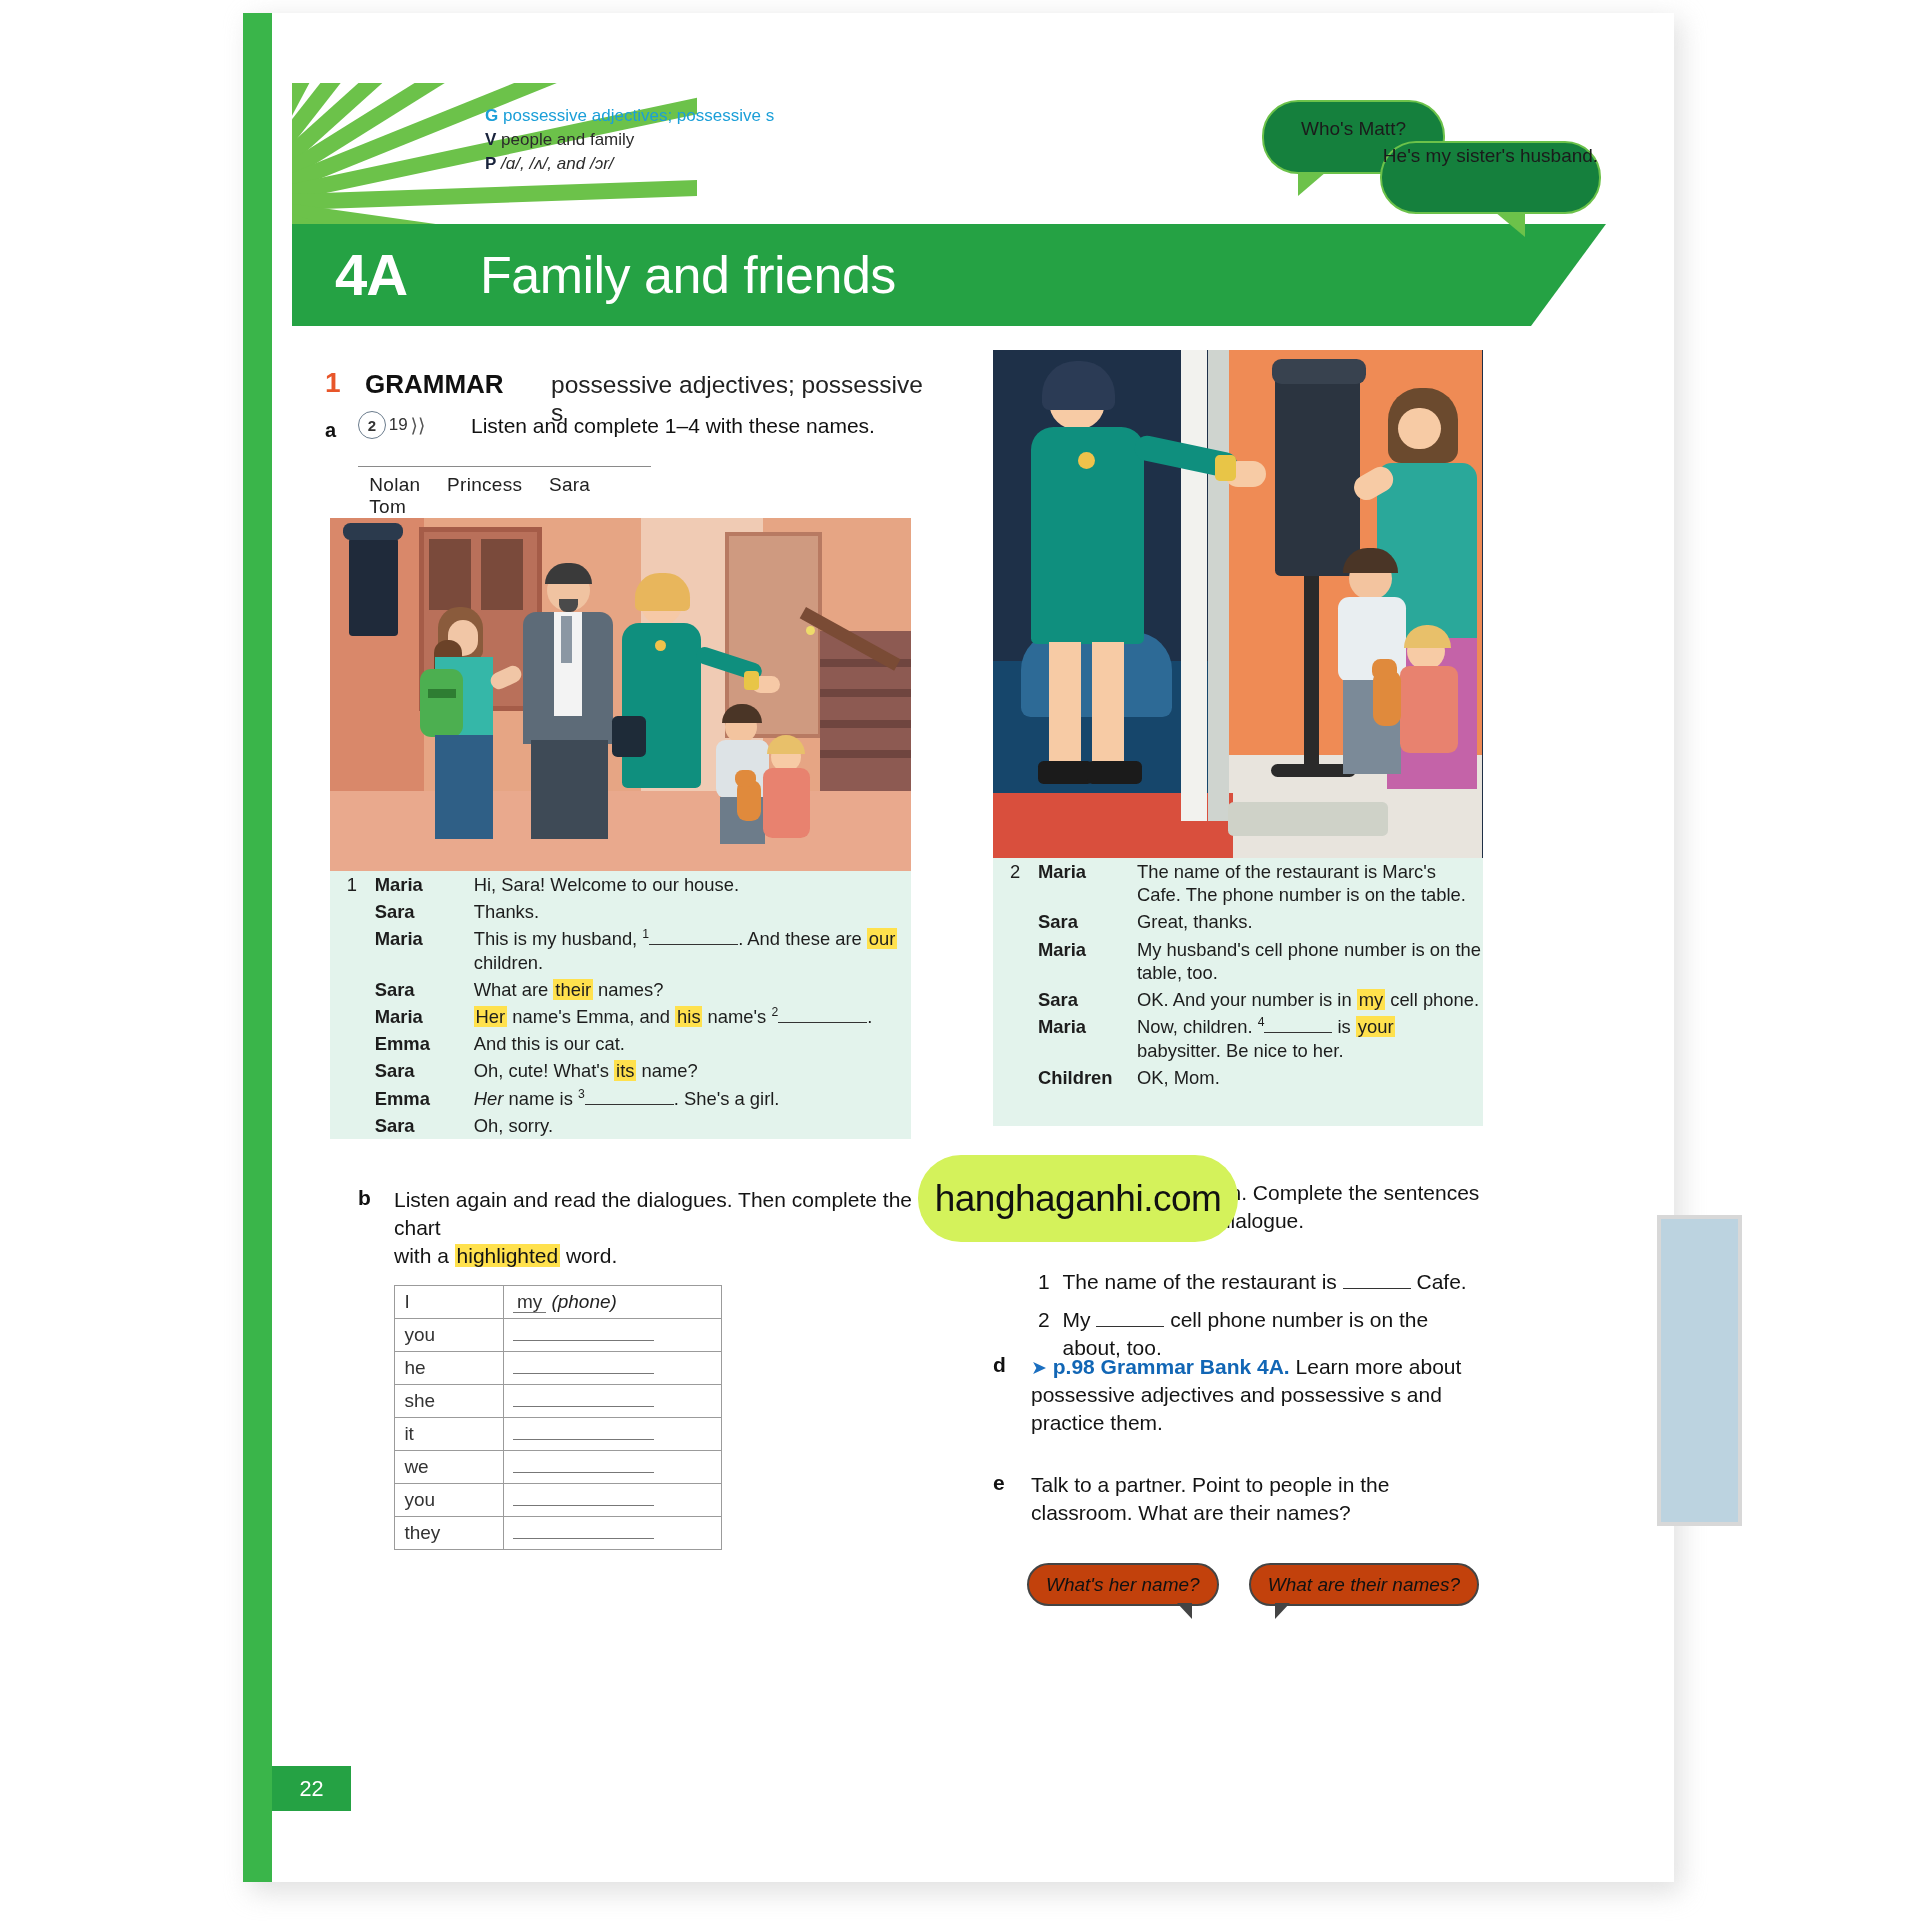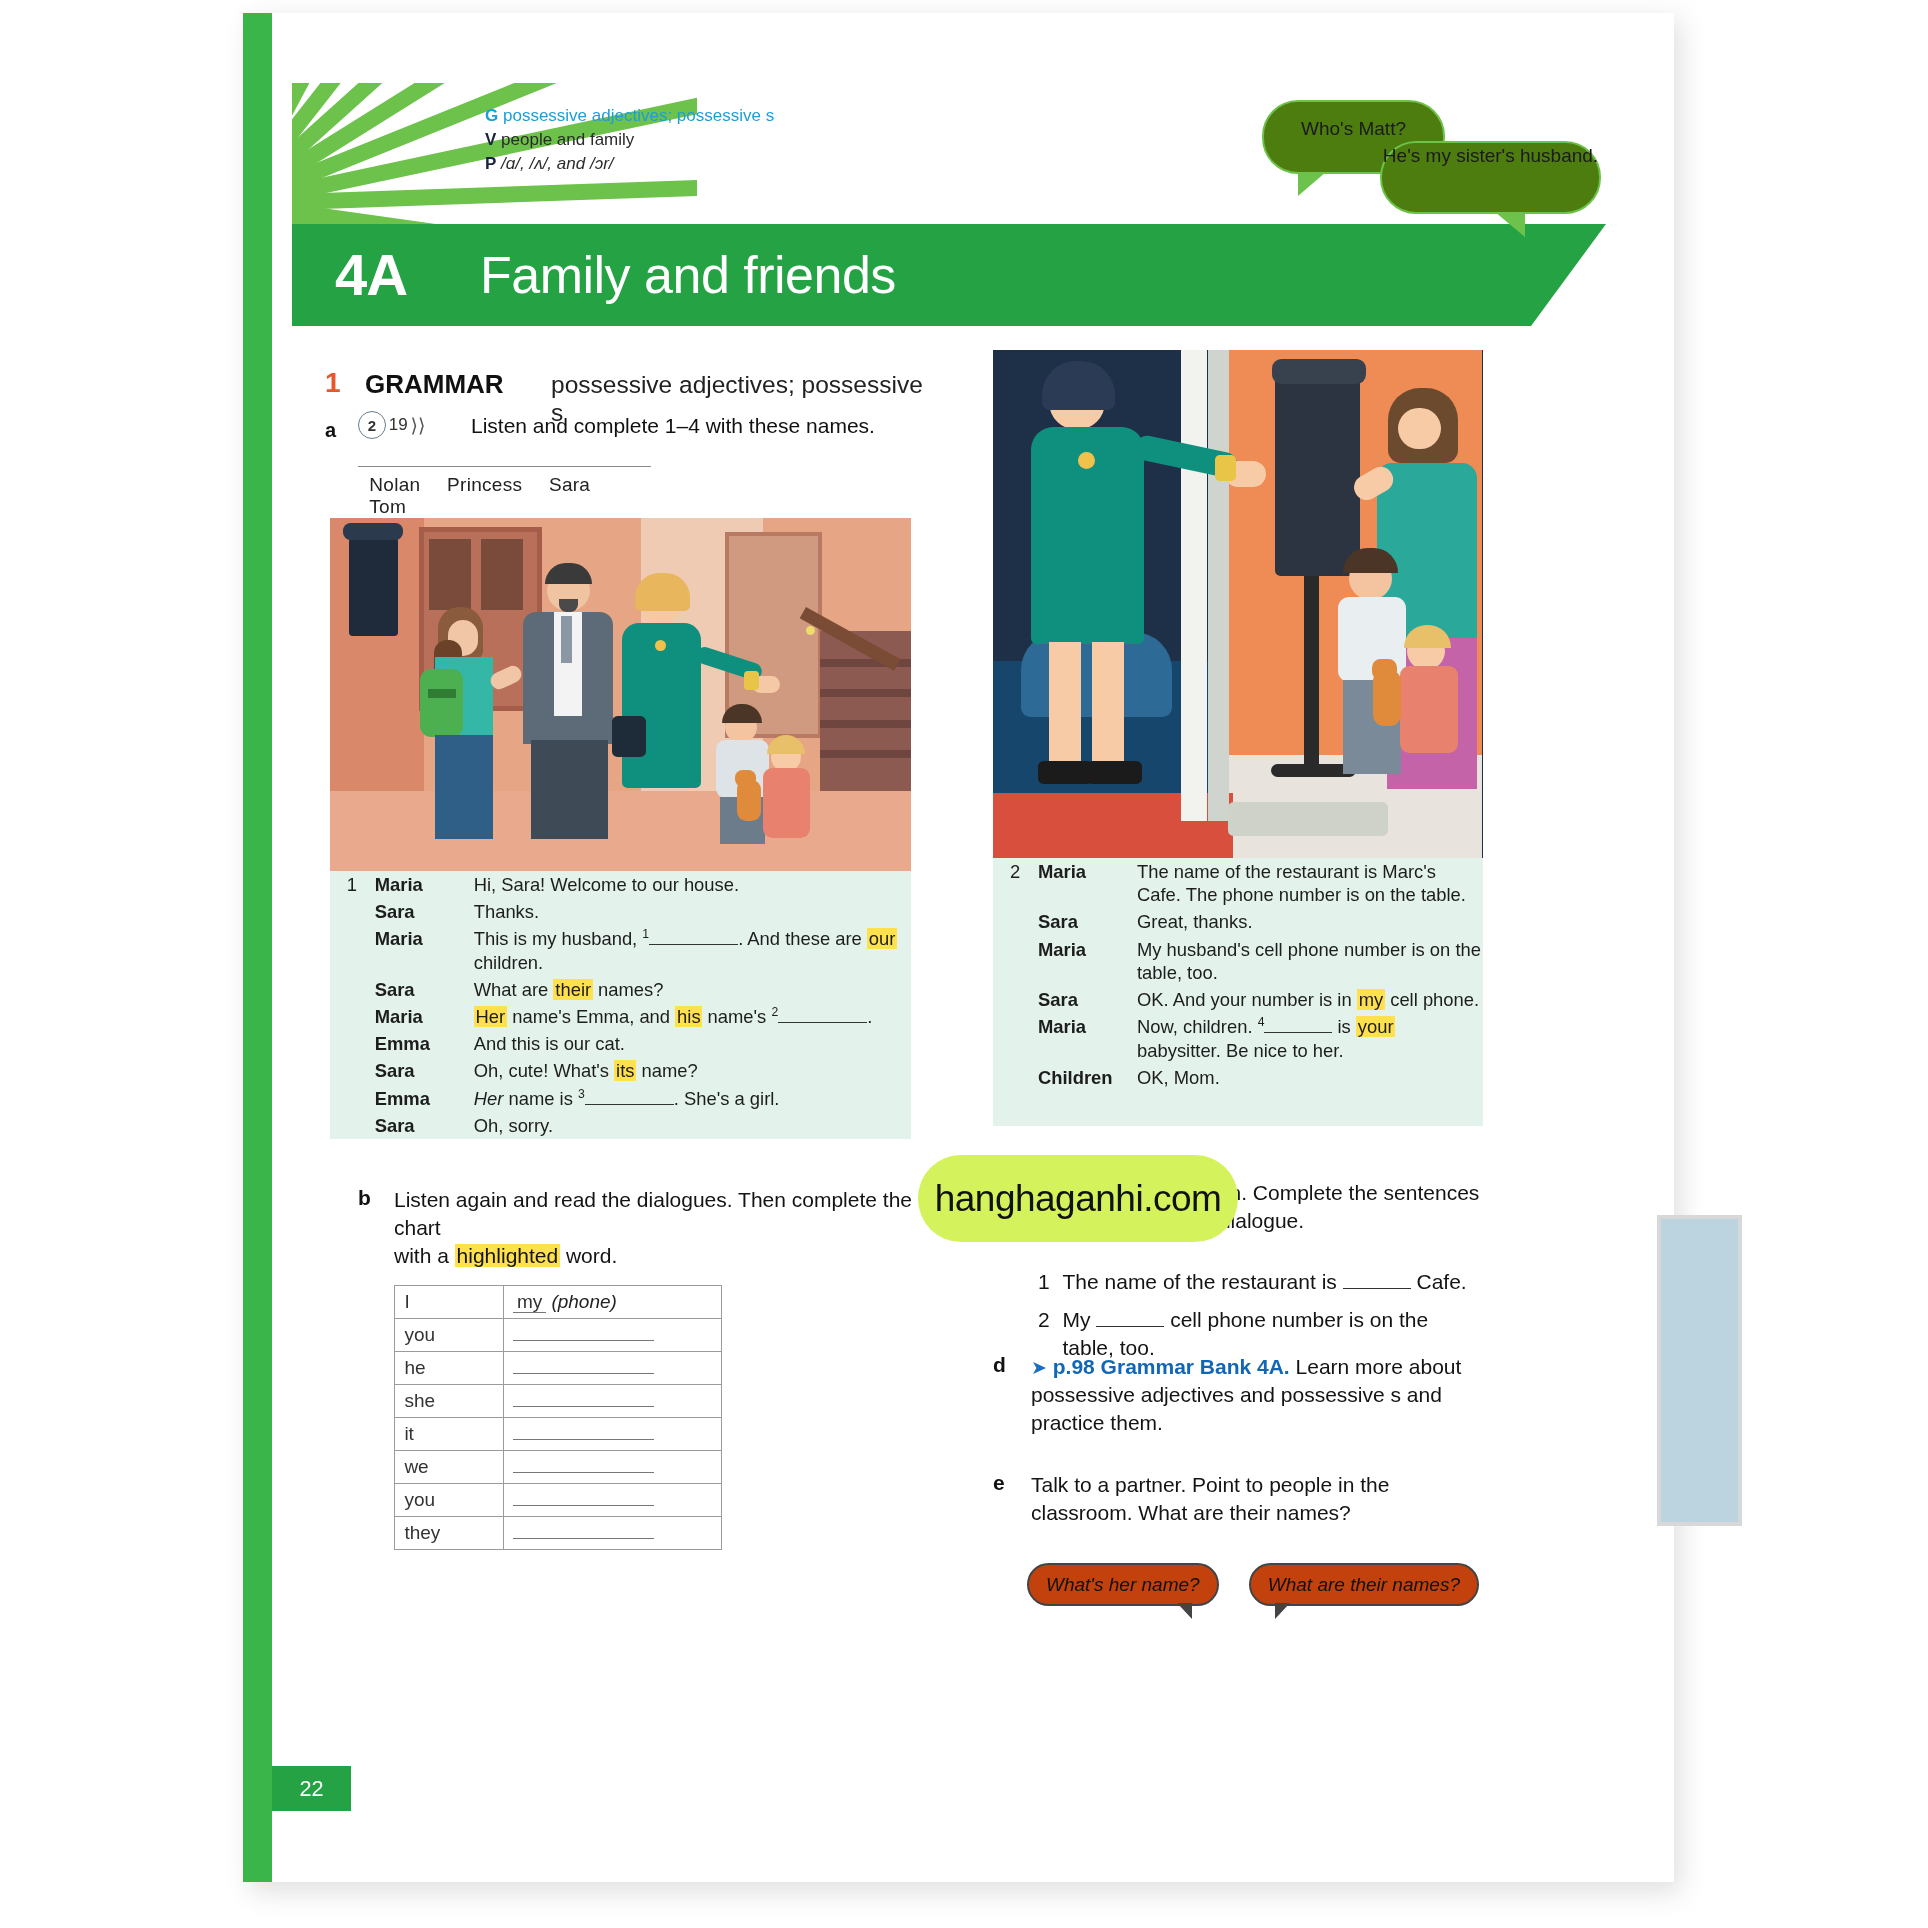--- a/index.html
+++ b/index.html
@@ -57,21 +57,21 @@
     font-size:52px;color:#ffffff;font-weight:normal;letter-spacing:-0.5px;
   }
   .goals{position:absolute;left:193px;top:21px;width:659px;line-height:1.42;}
   .goal-row{font-size:17px;color:#2b2b2b;white-space:nowrap;}
   .goal-letter{font-weight:bold;color:#19233c;}
   .goal-g{color:#1b9fd8;}
   .goal-ital{font-style:italic;}
 
   
   .bub{
-    position:absolute;background:#4d7c0f;border:2.8px solid #6cc24a;border-radius:36px;
+    position:absolute;background:#15803d;border:2.8px solid #6cc24a;border-radius:36px;
     color:#1b1b1b;font-size:19px;text-align:center;line-height:1.25;
   }
   .bub1{left:970px;top:17px;width:179px;height:55px;padding-top:15px;}
   .bub1:after{
     content:"";position:absolute;left:34px;bottom:-23.5px;width:0;height:0;
     border-left:0 solid transparent;border-right:28px solid transparent;border-top:24.5px solid #6cc24a;
   }
   .bub2{left:1088px;top:58px;width:217px;height:68px;padding-top:1px;}
   .bub2:after{
     content:"";position:absolute;left:113px;bottom:-25.4px;width:0;height:0;
@@ -498,21 +498,21 @@
       </table>
   </div>
 
   <div style="position:absolute;left:0;top:829px;width:499px;">
     <div style="position:absolute;left:0;top:0;" class="lbl">c</div>
     <div style="position:absolute;left:38px;top:0;width:452px;" class="para">Read dialogue 2 again. Complete the sentences with words from the dialogue.</div>
     <div style="position:absolute;left:45px;top:89px;width:443px;" class="para">
       <span style="display:inline-block;width:24.5px;">1</span>The name of the restaurant is <span class="blank-sm"></span> Cafe.
     </div>
     <div style="position:absolute;left:45px;top:127px;width:443px;" class="para">
-      <span style="display:inline-block;width:24.5px;">2</span>My <span class="blank-sm"></span> cell phone number is on the<br><span style="margin-left:24.5px;">table, too.</span>
+      <span style="display:inline-block;width:24.5px;">2</span>My <span class="blank-sm"></span> cell phone number is on the<br><span style="margin-left:24.5px;">about, too.</span>
     </div>
   </div>
 
   <div style="position:absolute;left:0;top:1003px;width:499px;">
     <div style="position:absolute;left:0;top:0;" class="lbl">d</div>
     <div style="position:absolute;left:38px;top:0;width:452px;" class="para">
       <span class="arrow">➤</span>
       <span class="blue">p.98 Grammar Bank 4A.</span>
       <span>Learn more about possessive adjectives and possessive s and practice them.</span>
     </div>

